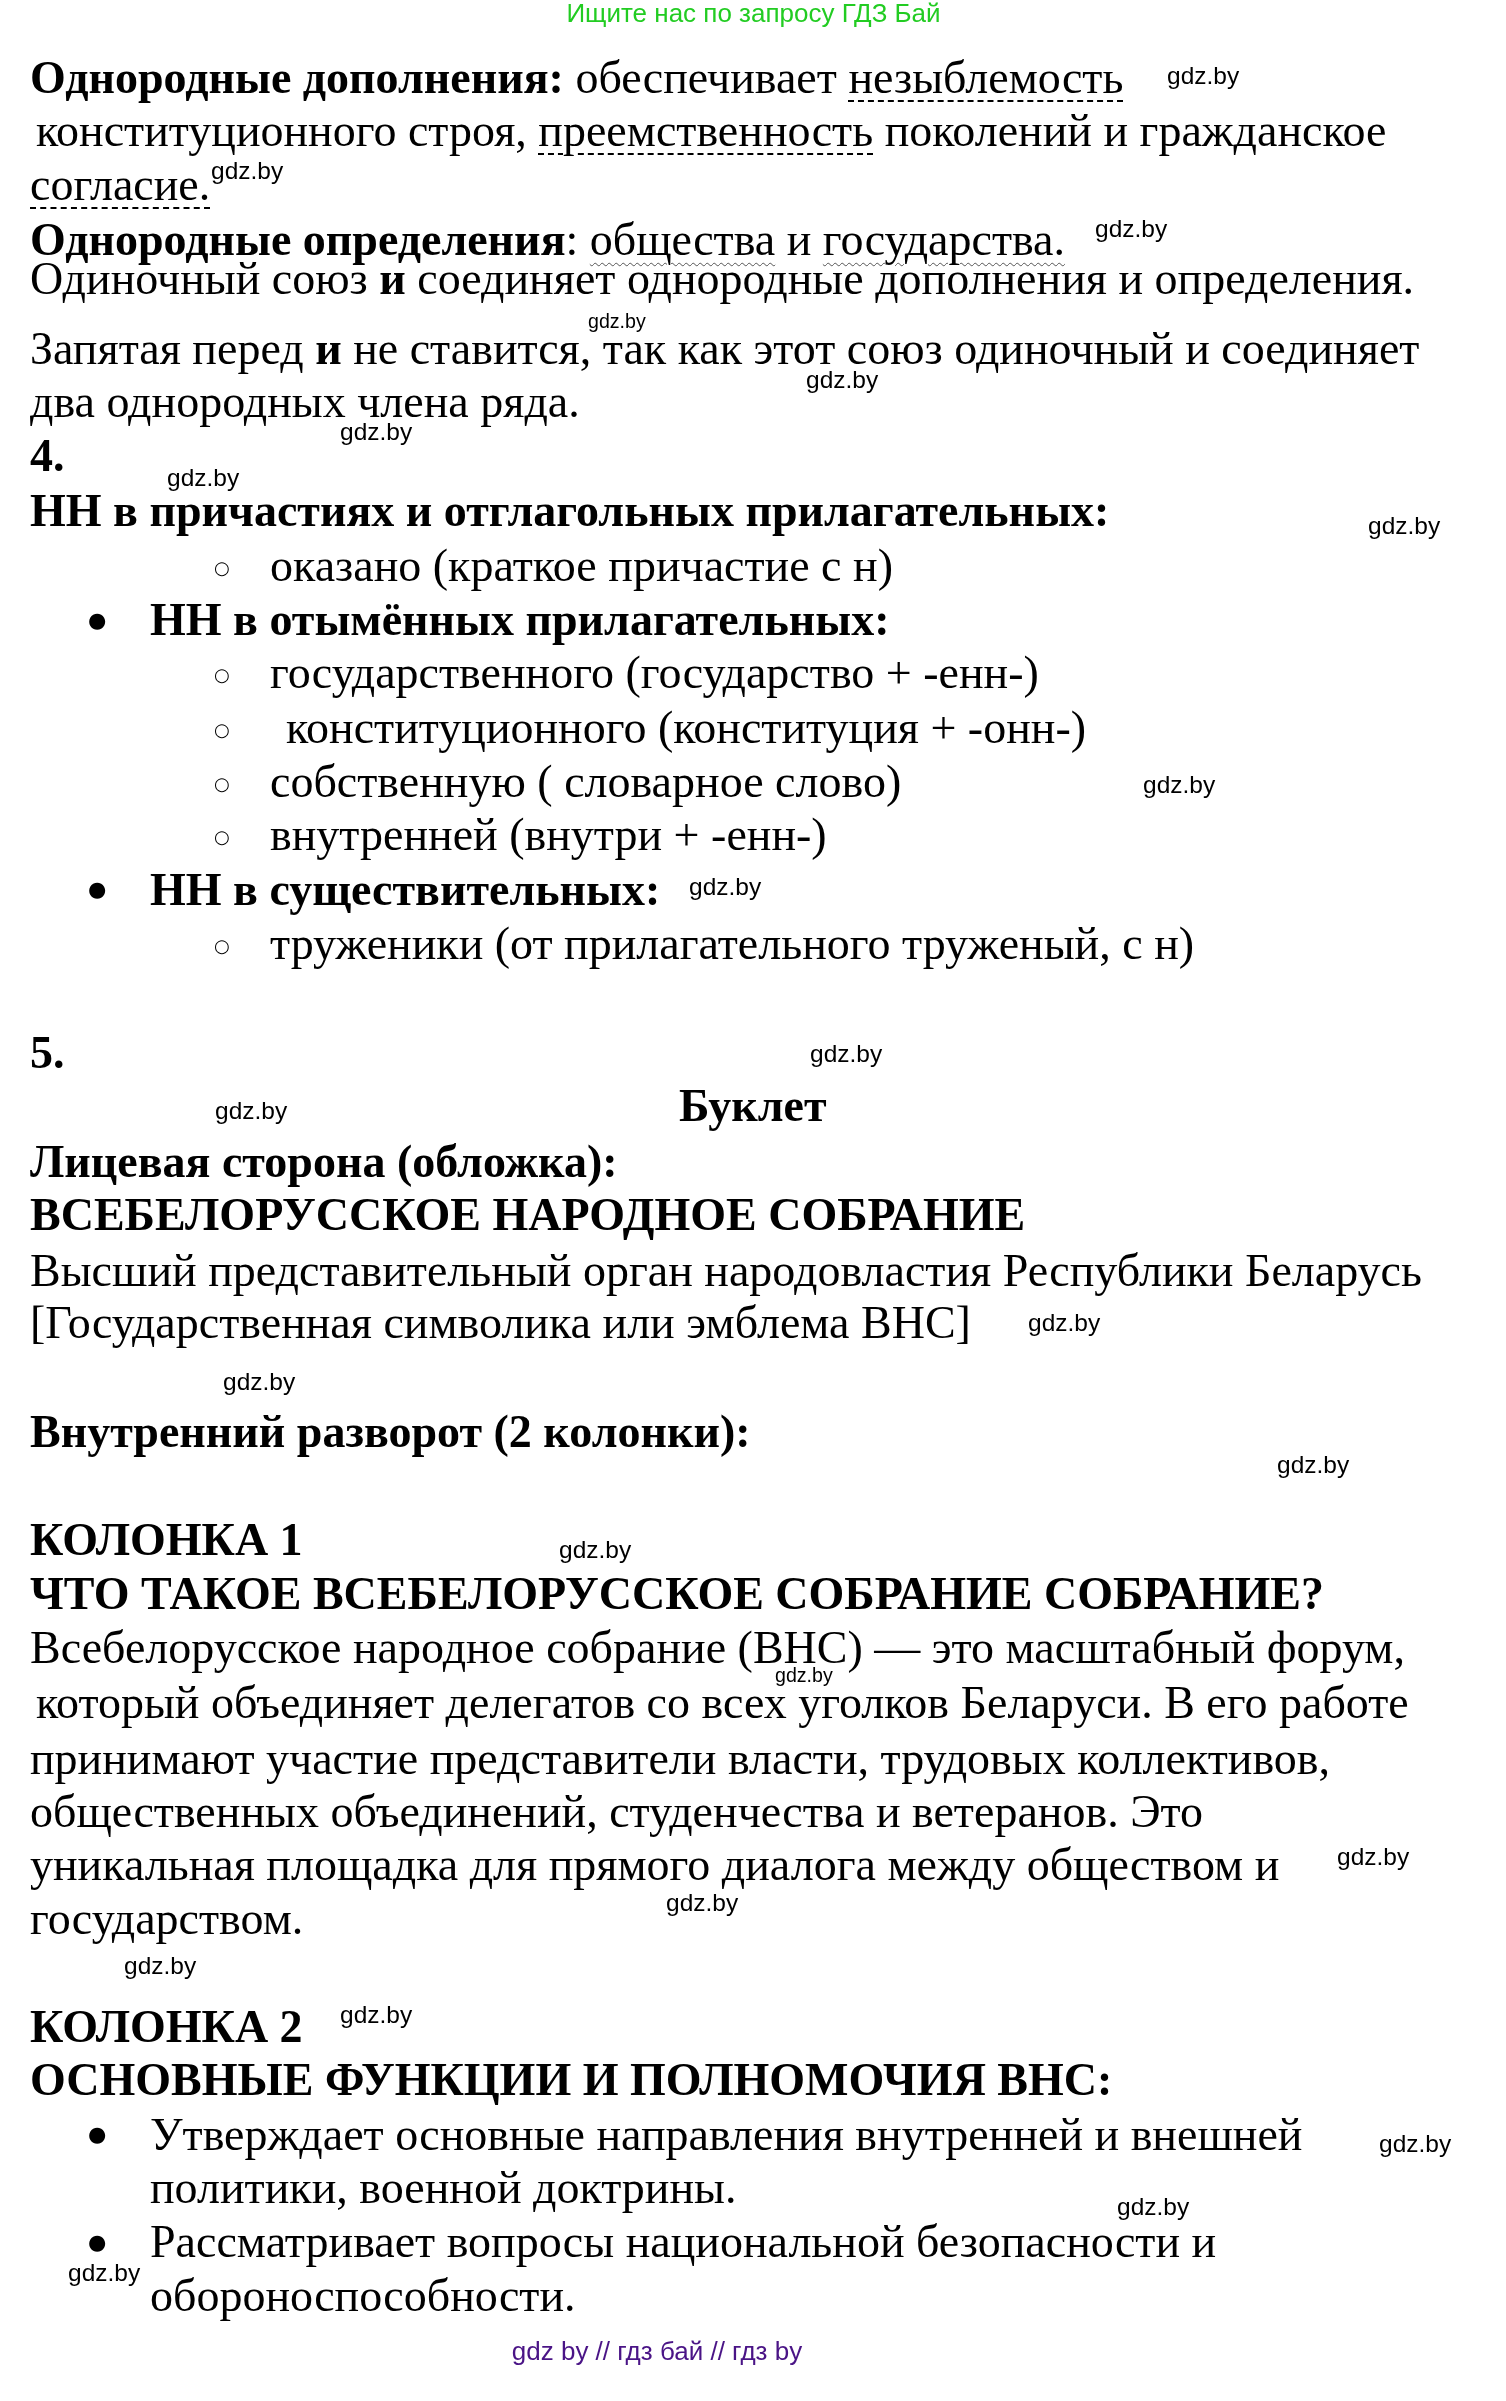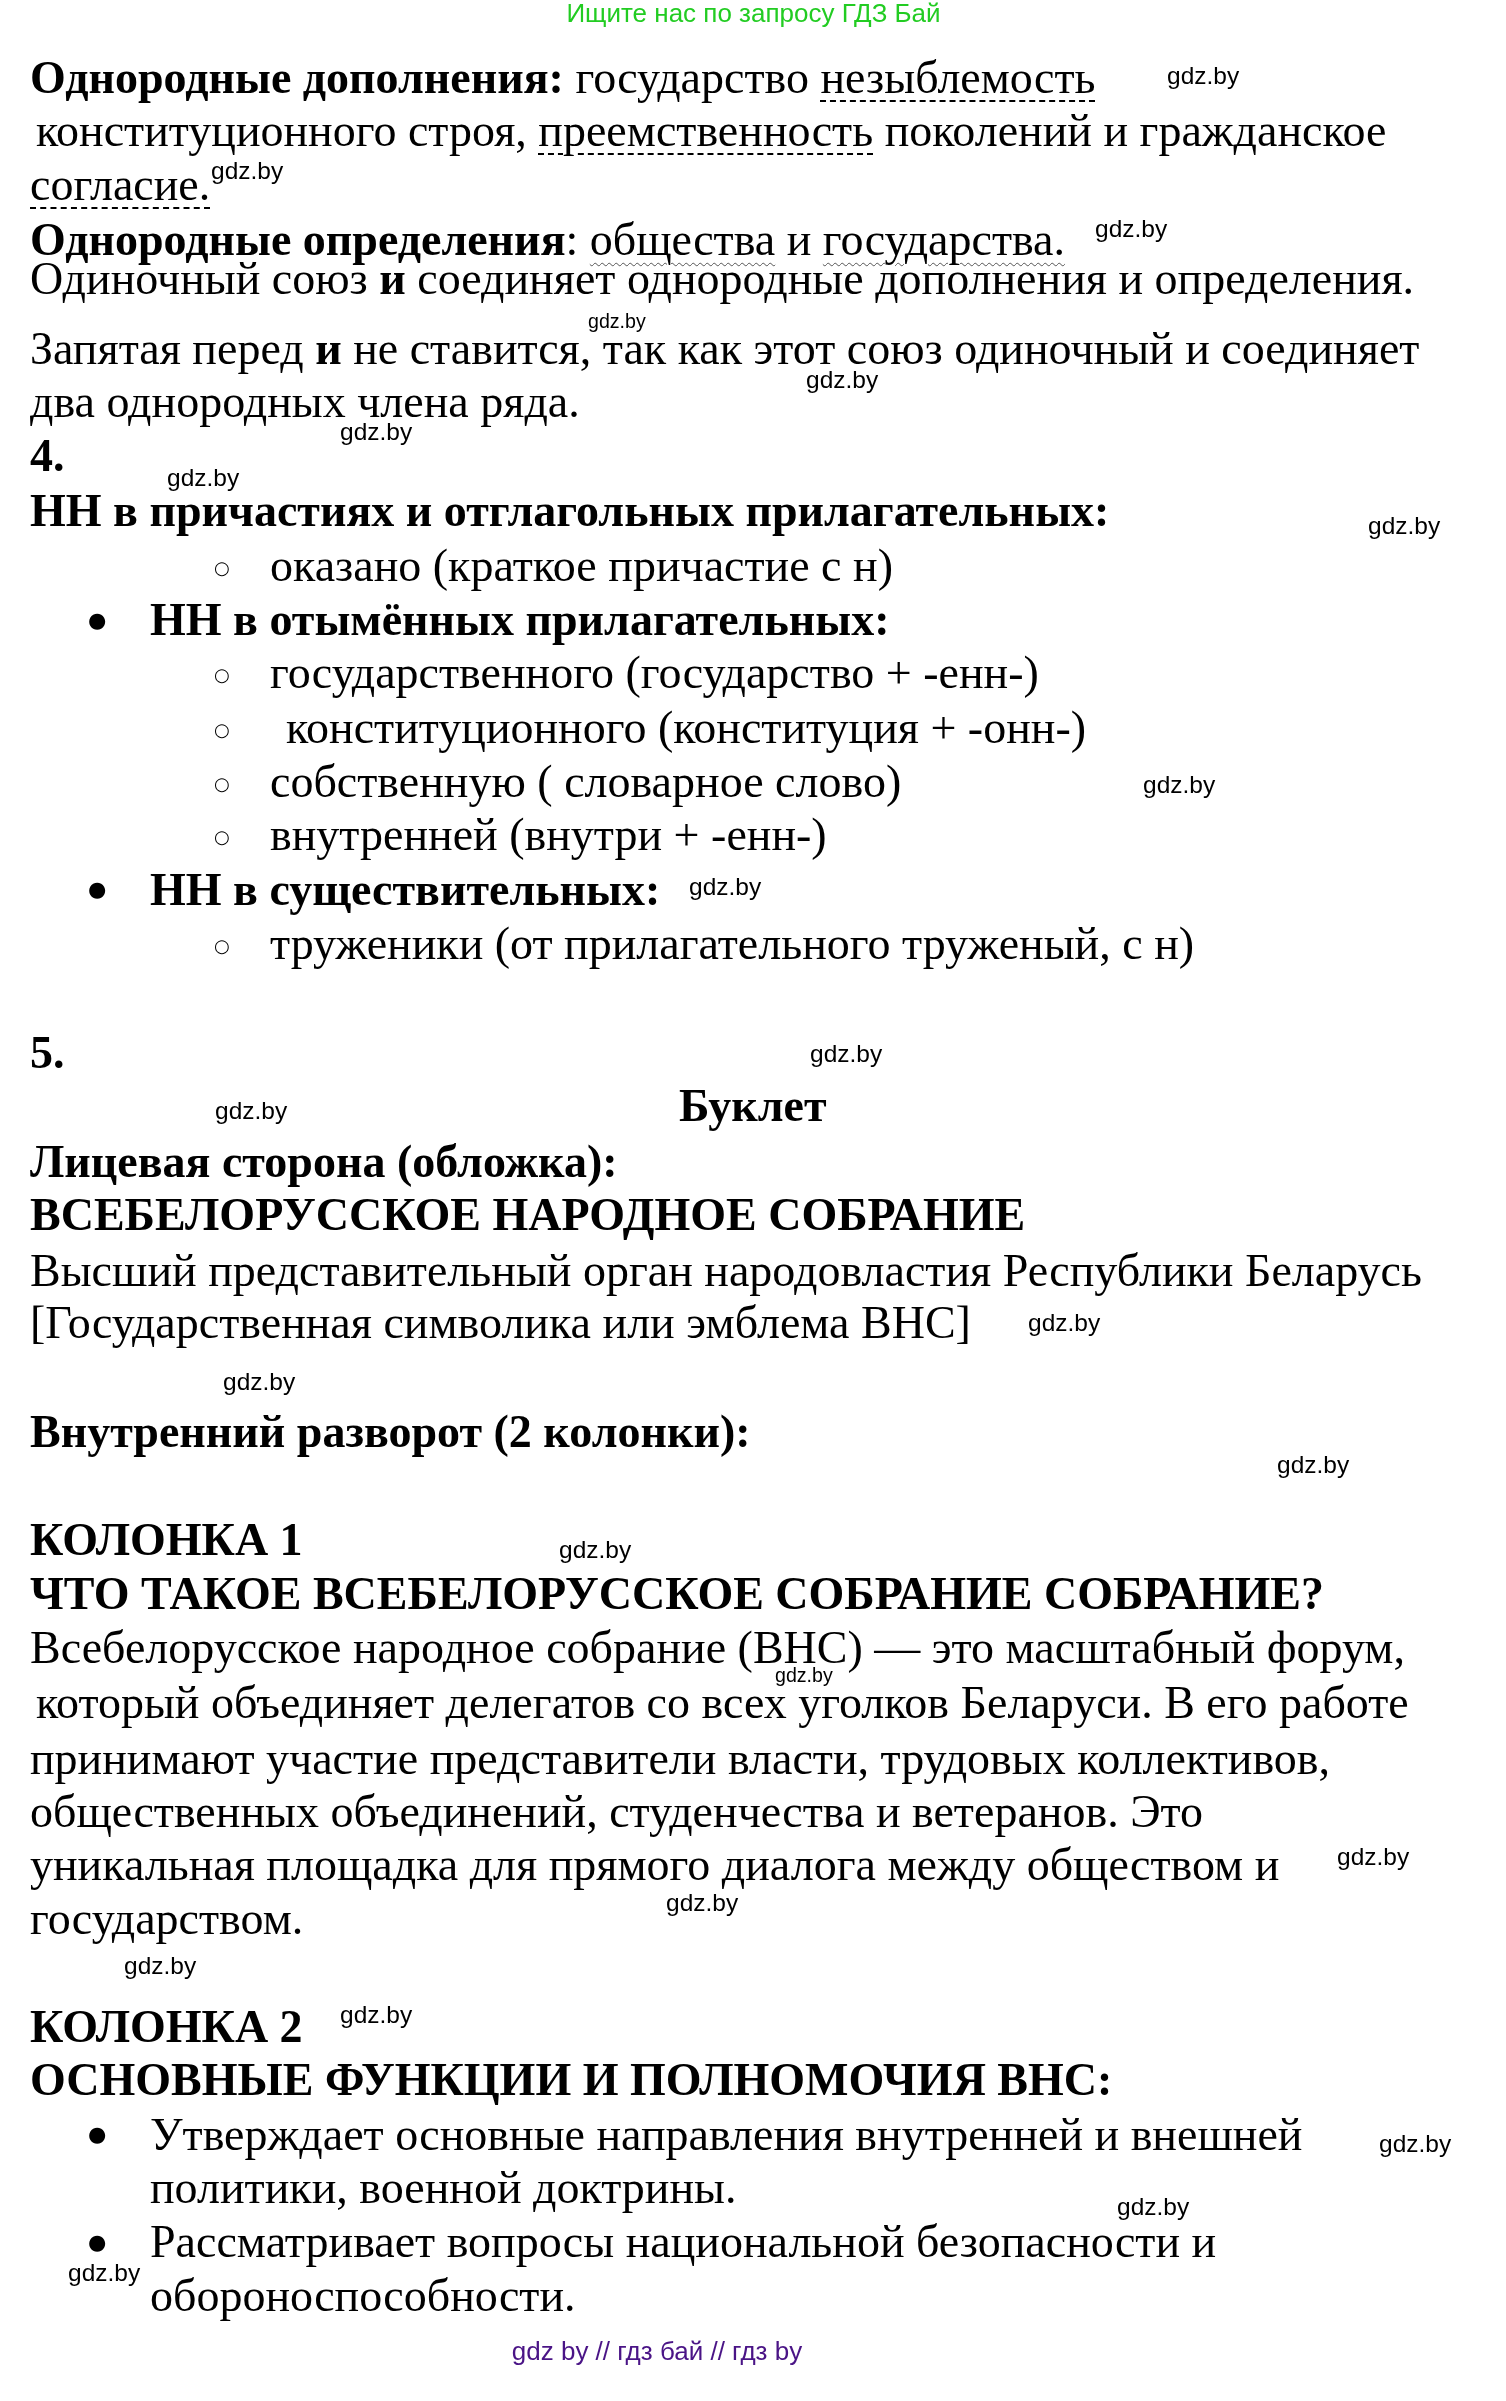--- a/index.html
+++ b/index.html
@@ -14,21 +14,21 @@
   .footer { position:absolute; top:2336px; left:0; width:1314px; text-align:center; font-family:"Liberation Sans", sans-serif; font-size:26px; color:#4a1486; }
   .mk { position:absolute; font-family:"DejaVu Sans", sans-serif; }
   .mk.circle { font-size:18px; }
   .mk.disc { font-size:21px; }
 </style>
 </head>
 <body>
 
 <div class="banner">Ищите нас по запросу ГДЗ Бай</div>
 
-<div class="ln" style="top:51px;"><span class="b">Однородные дополнения:</span><span> государство </span><span class="dash">незыблемость</span></div>
+<div class="ln" style="top:51px;"><span class="b">Однородные дополнения:</span><span> обеспечивает </span><span class="dash">незыблемость</span></div>
 <div class="ln" style="top:104px;left:36px;"><span> конституционного строя, </span><span class="dash">преемственность</span><span> поколений и гражданское</span></div>
 <div class="ln" style="top:158px;"><span class="dash">согласие.</span></div>
 <div class="ln" style="top:213px;"><span class="b">Однородные определения</span><span>: </span><span class="wavy">общества</span><span> и </span><span class="wavy">государства.</span></div>
 <div class="ln" style="top:252px;"><span>Одиночный союз </span><span class="b">и</span><span> соединяет однородные дополнения и определения.</span></div>
 <div class="ln" style="top:322px;"><span>Запятая перед </span><span class="b">и</span><span> не ставится, так как этот союз одиночный и соединяет</span></div>
 <div class="ln" style="top:375px;">два однородных члена ряда.</div>
 
 <div class="ln b" style="top:429px;">4.</div>
 <div class="ln b" style="top:484px;">НН в причастиях и отглагольных прилагательных:</div>
 

